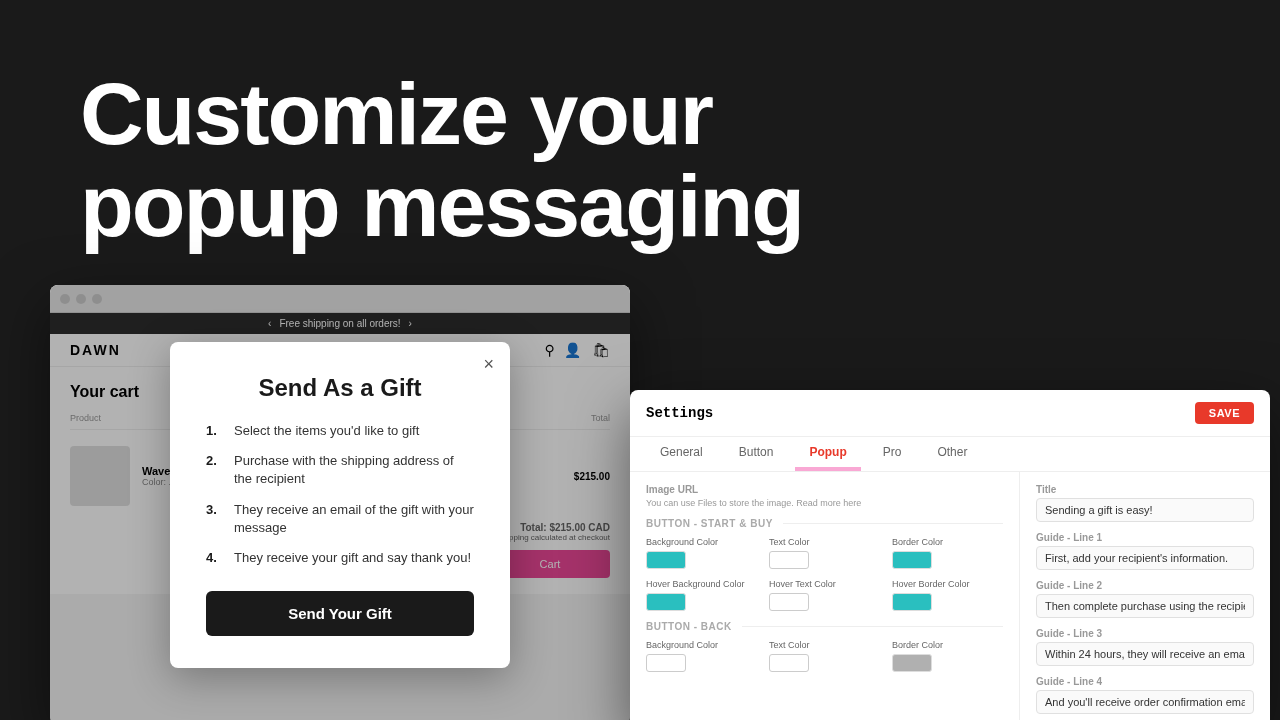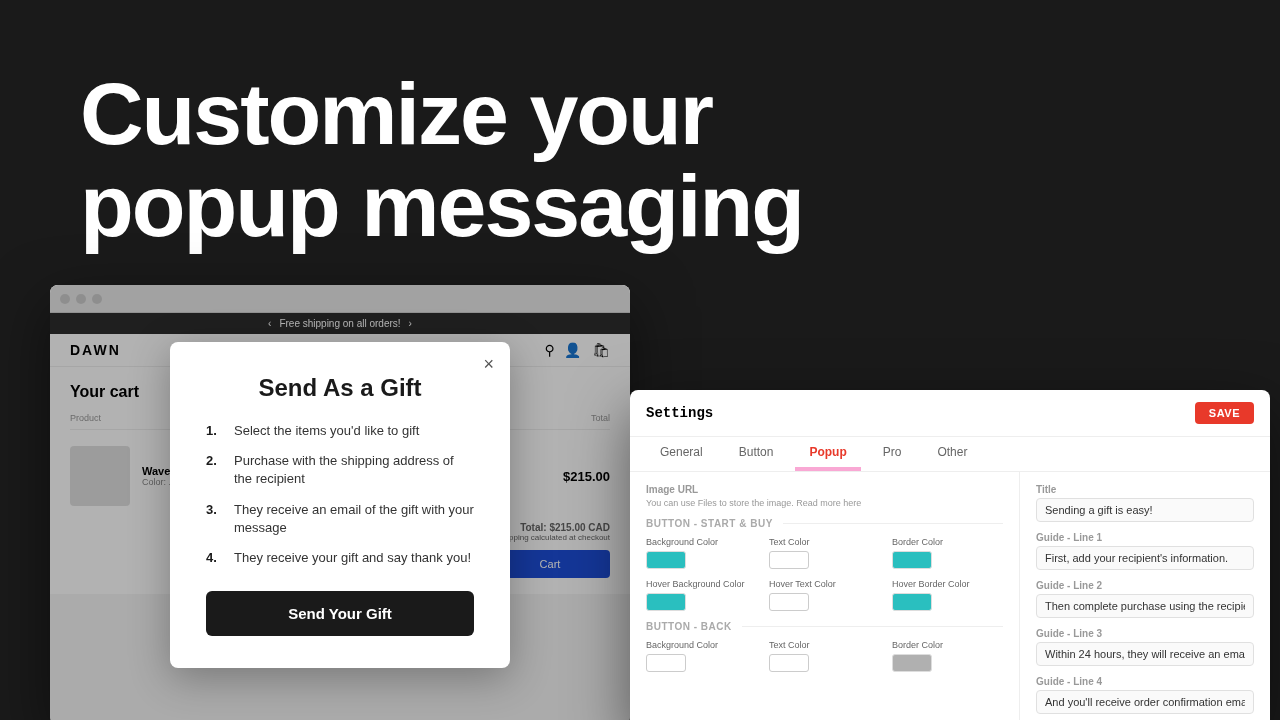--- a/index.html
+++ b/index.html
@@ -145,34 +145,34 @@
       font-weight: 600;
       font-size: 11px;
     }
 
     .cart-item-variant {
       color: #888;
       font-size: 9px;
     }
 
     .cart-price {
-      font-size: 13px;
+      font-size: 10px;
       font-weight: 600;
     }
 
     .cart-summary {
       margin-top: 8px;
       font-size: 9px;
       color: #666;
       text-align: right;
     }
 
     .cart-checkout-btn {
       display: block;
-      background: #1d4ed8;
+      background: #ec4899;
       color: white;
       text-align: center;
       padding: 8px;
       font-size: 11px;
       border-radius: 4px;
       margin-top: 8px;
       width: 120px;
       margin-left: auto;
     }
 

